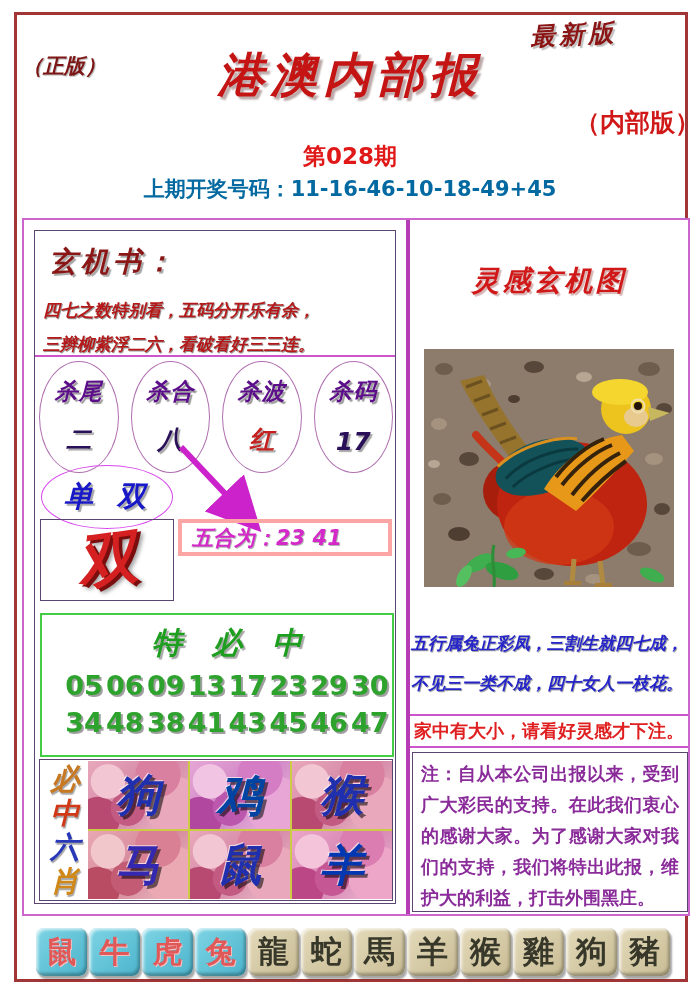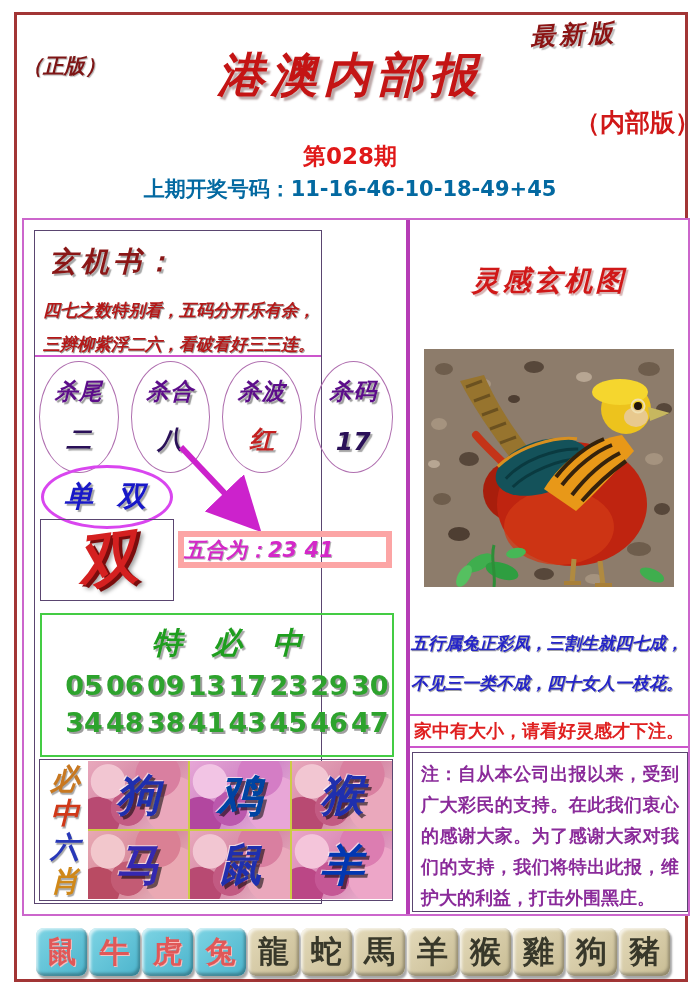--- a/index.html
+++ b/index.html
@@ -14,39 +14,39 @@
   .edition-right { position:absolute; left:530px; top:18px; font-size:25px; font-weight:bold; font-style:italic; color:#8b1414; letter-spacing:4px; transform:rotate(-3deg); text-shadow:2px 2px 1px rgba(0,0,0,.25); }
   .sub-title { position:absolute; left:0; top:106px; width:700px; text-align:right; font-size:25px; font-weight:bold; color:#d01818; }
   .issue { position:absolute; left:0; top:141px; width:700px; text-align:center; font-size:23px; font-weight:bold; color:#e01818; }
   .last-draw { position:absolute; left:0; top:175px; width:700px; text-align:center; font-size:21px; font-weight:bold; color:#0369a1; }
 
   
   .main-box { position:absolute; left:22px; top:218px; width:668px; height:698px; border:2px solid #cc66cc; background:#fff; }
   .col-divider { position:absolute; left:406px; top:220px; width:4px; height:694px; background:#b53cb5; }
 
   
-  .left-panel { position:absolute; left:34px; top:230px; width:288px; height:674px; border:1px solid #5a4570; background:#fff; }
+  .left-panel { position:absolute; left:34px; top:230px; width:362px; height:674px; border:1px solid #5a4570; background:#fff; }
   .mystery-title { position:absolute; left:14px; top:12px; font-size:28px; font-weight:bold; font-style:italic; color:#8a1616; text-shadow:2px 2px 1px rgba(0,0,0,.35); letter-spacing:4px; }
   .mystery-line { position:absolute; left:8px; width:348px; font-size:17px; font-weight:bold; font-style:italic; color:#b41818; text-shadow:1px 1px 0 rgba(0,0,0,.4); white-space:nowrap; }
   .m1 { top:68px; } .m2 { top:102px; }
   .h-divider { position:absolute; left:0; top:124px; width:100%; height:2px; background:#cc55cc; }
 
   .ovals-row { position:absolute; left:4px; top:130px; width:354px; display:flex; gap:12px; }
   .kill-oval { width:86px; height:112px; border:1px solid #b070b0; border-radius:50%; position:relative; }
   .kill-label { position:absolute; top:14px; width:100%; text-align:center; font-size:23px; font-weight:bold; font-style:italic; color:#5c0d8a; text-shadow:2px 2px 1px rgba(0,0,0,.4); letter-spacing:1px; }
   .kill-value { position:absolute; bottom:16px; width:100%; text-align:center; font-size:25px; font-weight:bold; font-style:italic; color:#2a1058; text-shadow:2px 2px 1px rgba(0,0,0,.35); }
   .kill-value.red { color:#c42020; }
 
-  .danshuang-oval { position:absolute; left:6px; top:234px; width:132px; height:64px; border:3px solid #d946ef; border-radius:50%; display:flex; align-items:center; justify-content:center; }
+  .danshuang-oval { position:absolute; left:6px; top:234px; width:132px; height:64px; border:1px solid #d946ef; border-radius:50%; display:flex; align-items:center; justify-content:center; }
   .danshuang-text { font-size:29px; font-weight:bold; font-style:italic; color:#1818c8; letter-spacing:24px; padding-left:20px; text-shadow:2px 2px 1px rgba(0,0,0,.35); }
   .arrow-svg { position:absolute; left:140px; top:208px; }
 
   .pick-box { position:absolute; left:5px; top:288px; width:134px; height:82px; border:1px solid #5a4570; display:flex; align-items:center; justify-content:center; }
   .pick-char { font-size:60px; font-weight:bold; font-style:italic; color:#d42020; transform:rotate(-8deg); text-shadow:3px 3px 0 #7a0d0d, 5px 5px 4px rgba(0,0,0,.4); }
-  .fivesum-box { position:absolute; left:143px; top:300px; width:214px; height:37px; border:6px solid #fca5a5; display:flex; align-items:center; }
+  .fivesum-box { position:absolute; left:143px; top:288px; width:214px; height:37px; border:4px solid #fca5a5; display:flex; align-items:center; padding-left:10px; }
   .fivesum-text { font-size:21px; font-weight:bold; font-style:italic; color:#d428c8; text-shadow:1px 1px 0 rgba(0,0,0,.3); }
   .forbid-box { position:absolute; left:143px; top:330px; width:214px; height:40px; border:1px solid #66aa66; display:flex; align-items:center; padding-left:10px; }
   .forbid-text { font-size:21px; font-weight:bold; font-style:italic; color:#8a7a10; text-shadow:1px 1px 0 rgba(0,0,0,.35); }
 
   .special-box { position:absolute; left:5px; top:382px; width:354px; height:144px; border:2px solid #44cc44;padding-left:20px; }
   .special-title { margin-top:8px; text-align:center; font-size:30px; font-weight:bold; font-style:italic; color:#1e9e1e; letter-spacing:30px; padding-left:30px; text-shadow:2px 2px 1px rgba(0,0,0,.35); }
   .num-row { display:flex; justify-content:space-evenly; margin-top:6px; }
   .num-row span { font-size:27px; font-weight:bold; color:#2da32d; text-shadow:2px 2px 0 rgba(80,80,80,.55); }
 
   .sixxiao-box { position:absolute; left:4px; top:528px; width:354px; height:142px; border:1px solid #5a4570; }

